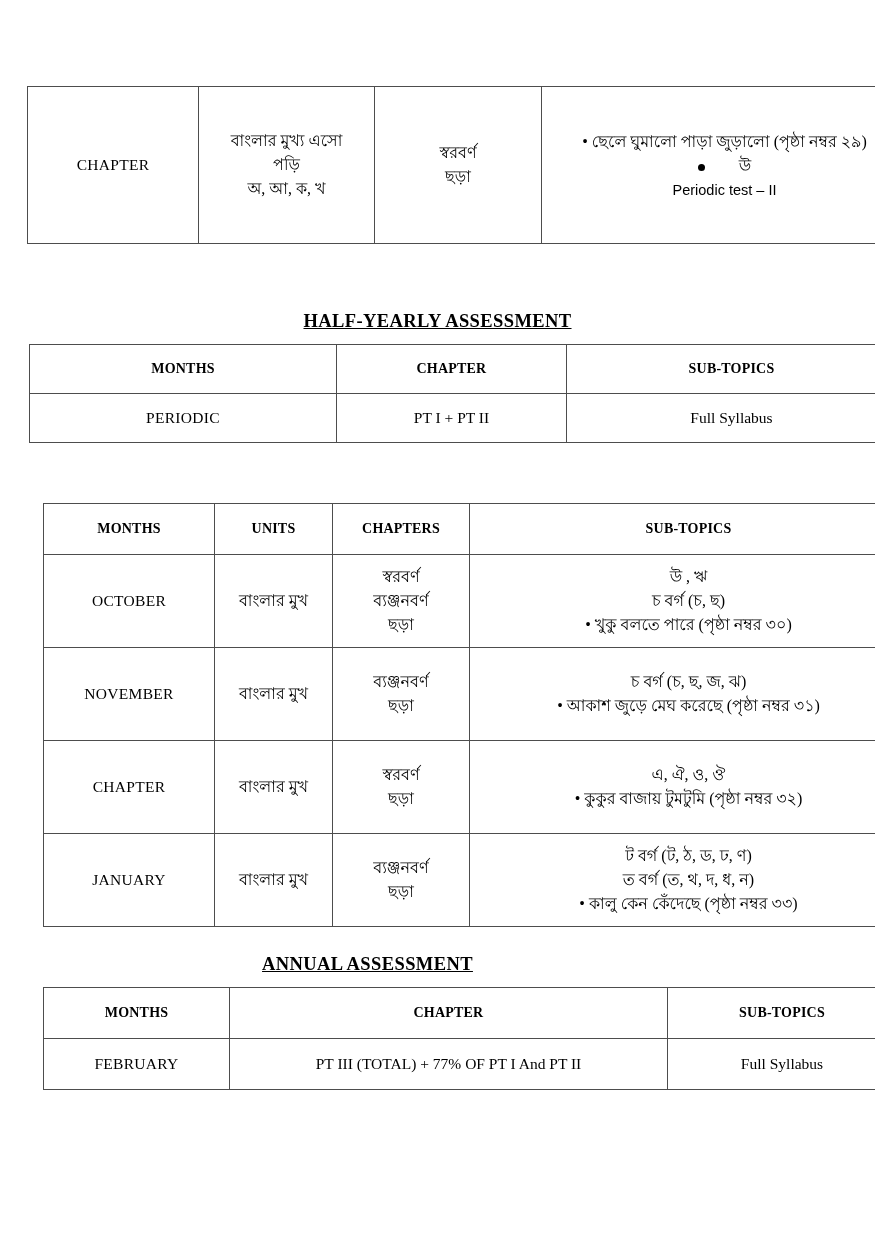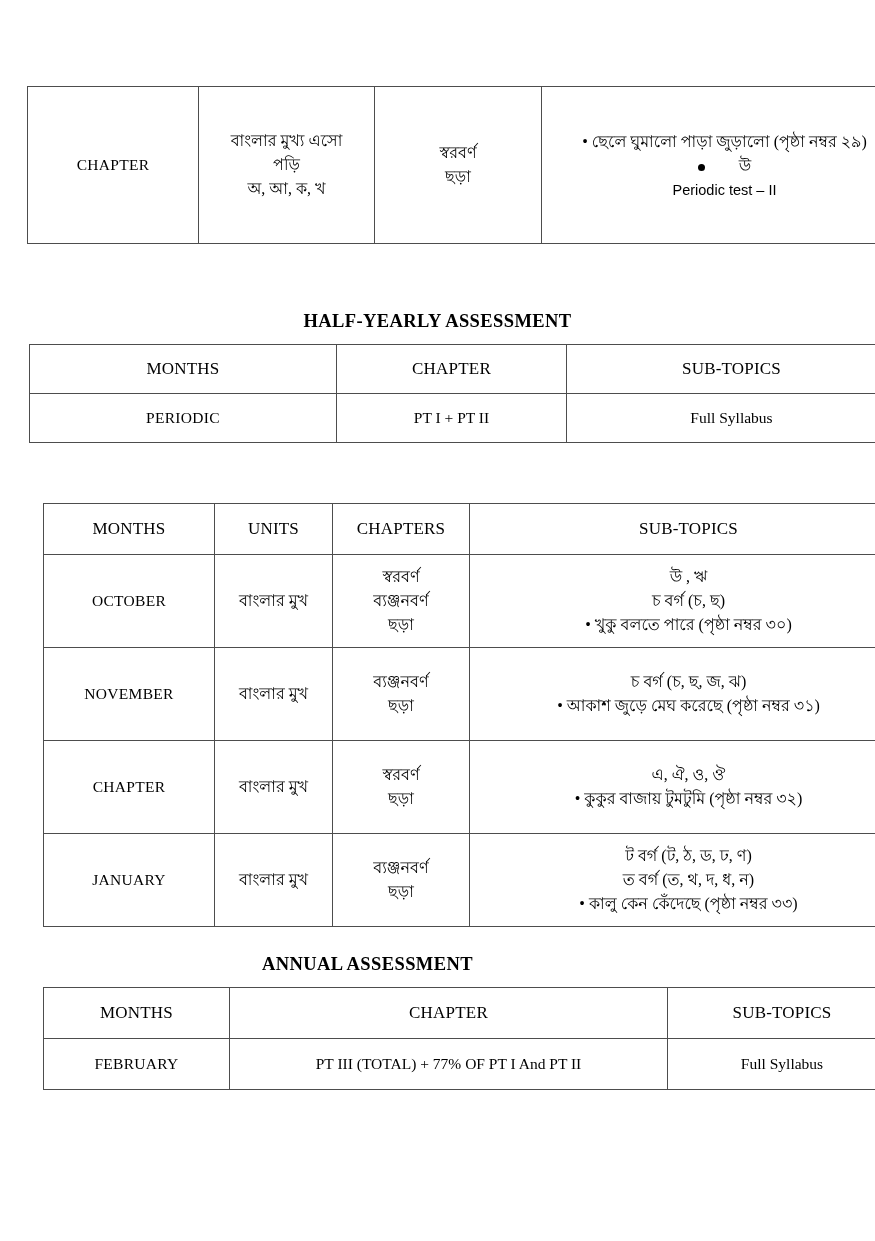--- a/index.html
+++ b/index.html
@@ -32,22 +32,22 @@
   table.doc-table th {
     border: 1.6px solid #4d4d4d;
     padding: 4px 5px;
     vertical-align: middle;
     text-align: center;
     font-weight: normal;
     font-size: 15.5px;
     line-height: 1.42;
   }
   table.doc-table th {
-    font-weight: normal;
-    font-size: 17px;
+    font-weight: bold;
+    font-size: 14px;
     letter-spacing: 0.2px;
   }
 
   .bn {
     font-family: "Liberation Serif", "DejaVu Serif", serif;
     font-size: 16px;
     line-height: 1.5;
   }
   .bn-line { display: block; white-space: nowrap; }
   .bn-line.wrap { white-space: normal; }
@@ -59,20 +59,21 @@
     margin-top: 2px;
   }
 
   
   .section-title {
     text-align: center;
     font-weight: bold;
     font-size: 18.5px;
     letter-spacing: 0.4px;
     font-family: "Liberation Serif", "DejaVu Serif", serif;
+    text-decoration: underline;
   }
 
   
   #august-table-wrap { position: absolute; left: 27px;  top: 86px;  width: 836px; }
   #half-title        { position: absolute; left: 0;     top: 311px; width: 875px; }
   #half-table-wrap   { position: absolute; left: 29px;  top: 344px; width: 834px; }
   #pa3-title         { position: absolute; left: 0;     top: 458px; width: 875px; }
   #pa3-table-wrap    { position: absolute; left: 43px;  top: 503px; width: 820px; }
   #annual-title      { position: absolute; left: 0;     top: 954px; width: 735px; }
   #annual-table-wrap { position: absolute; left: 43px;  top: 987px; width: 820px; }

